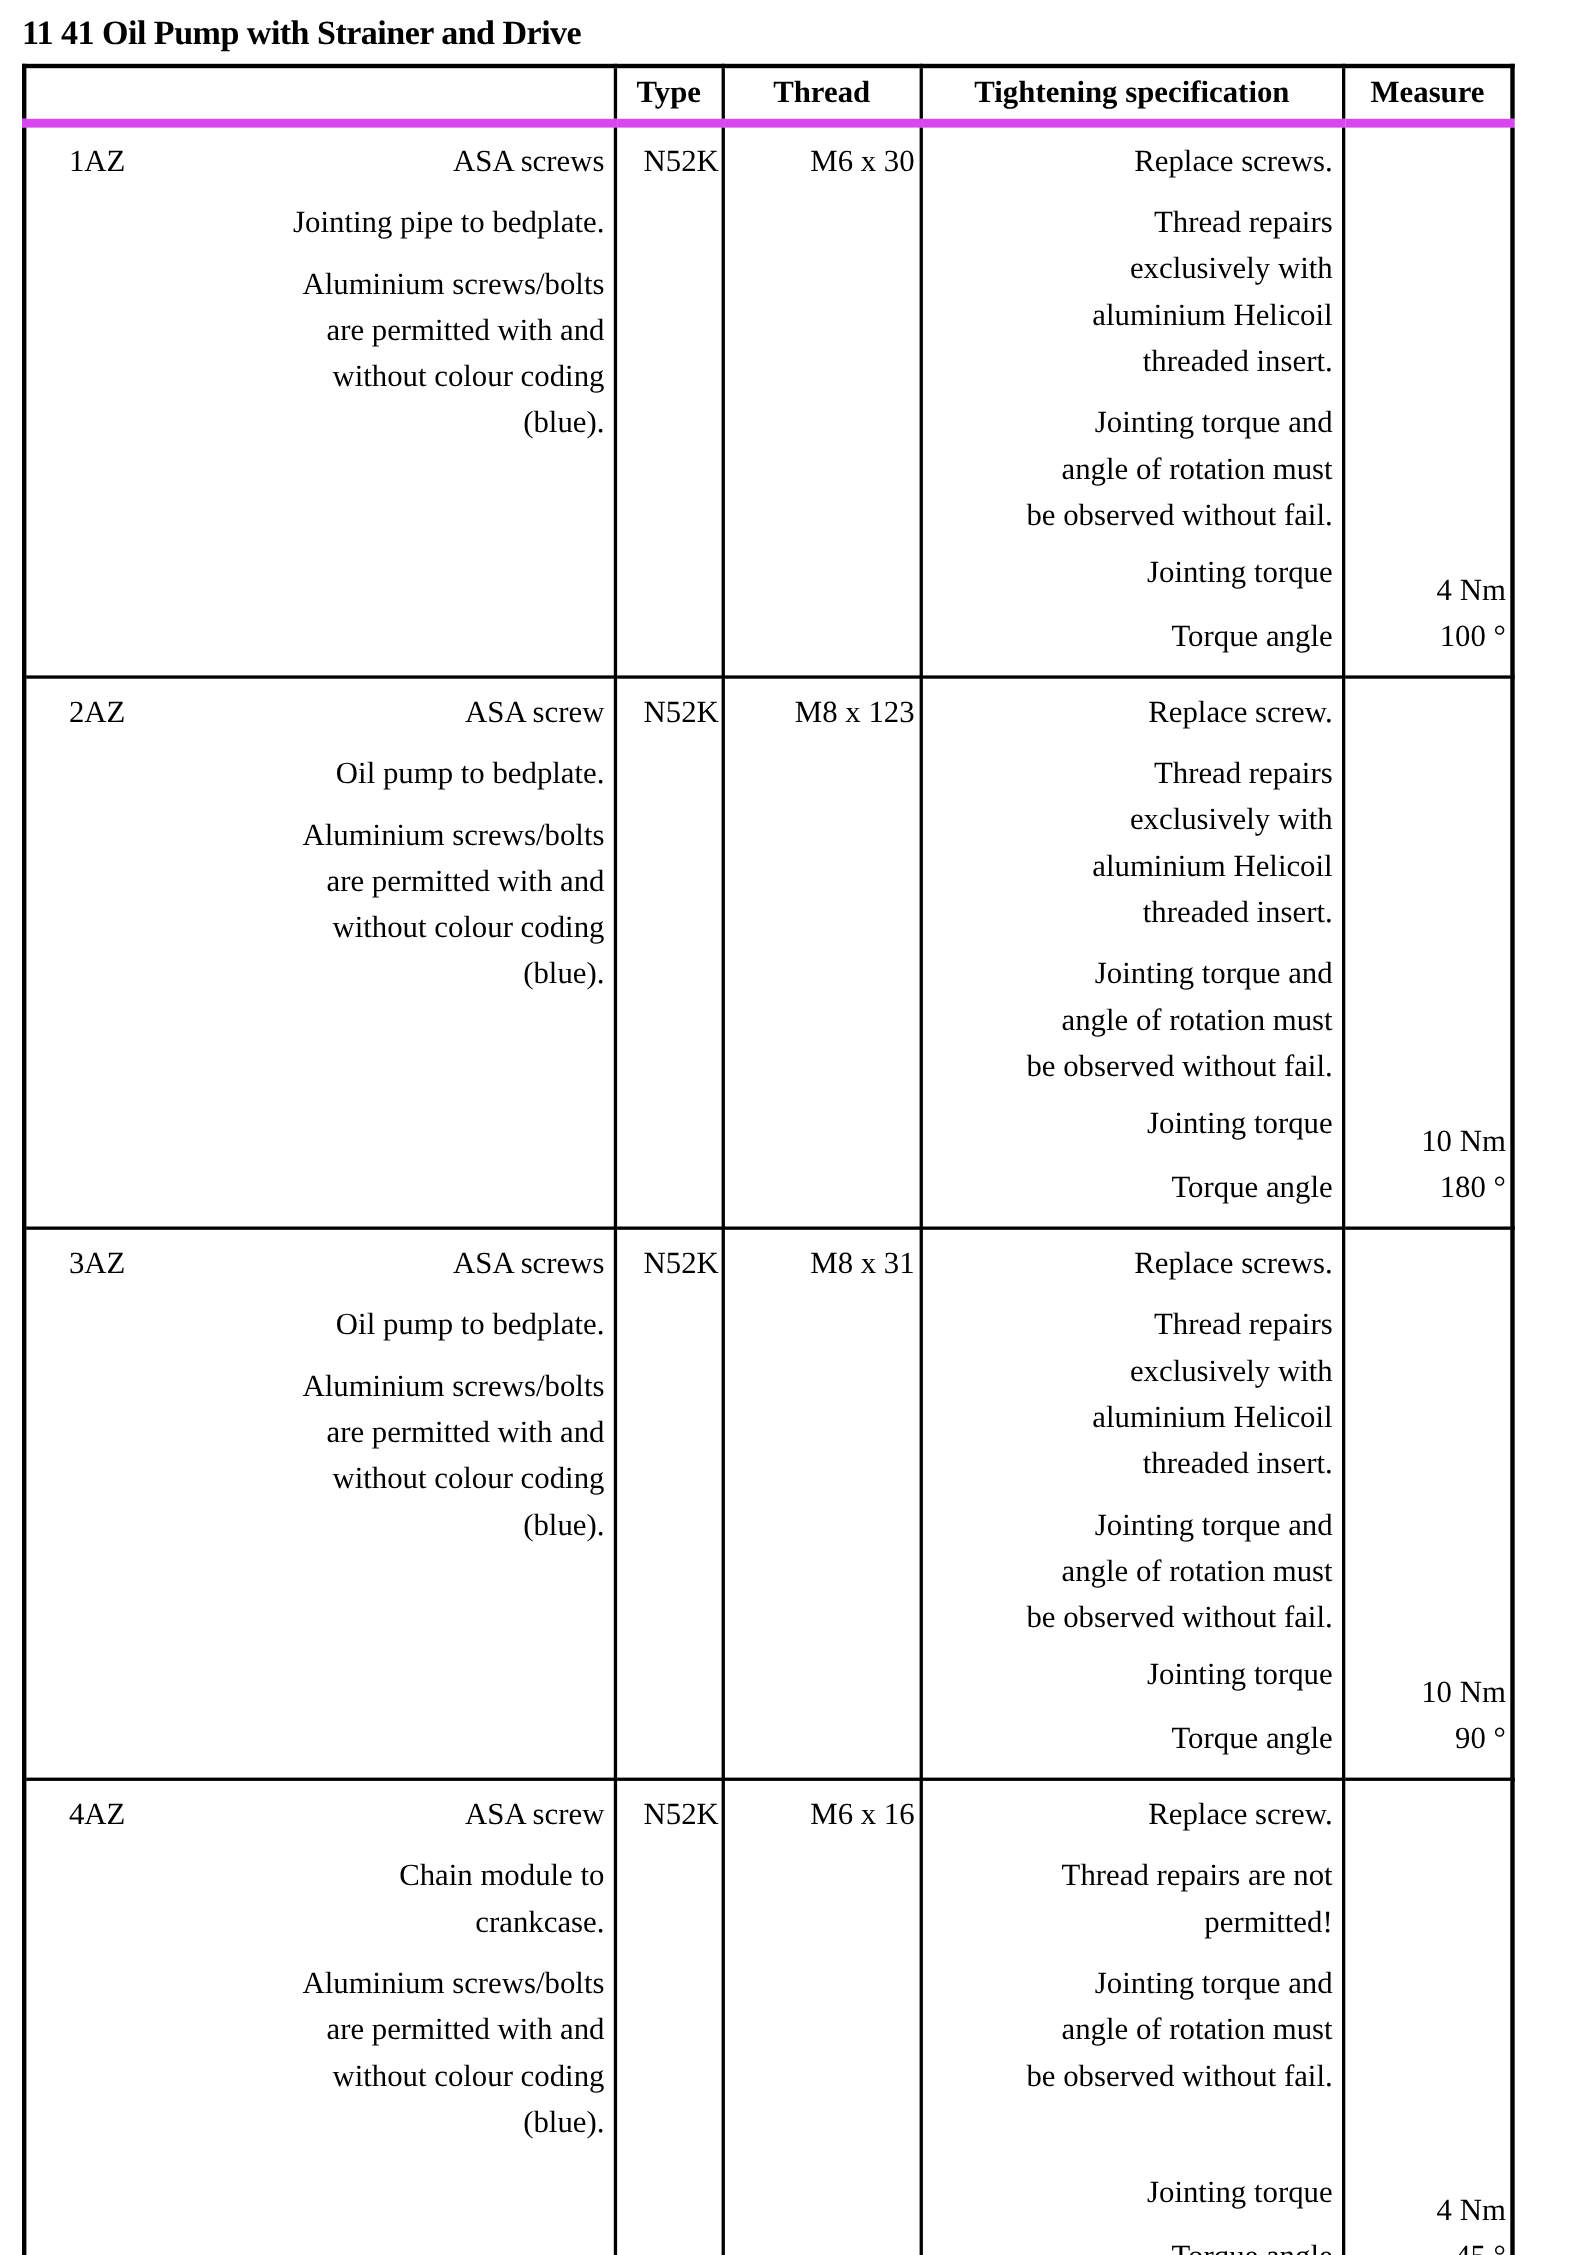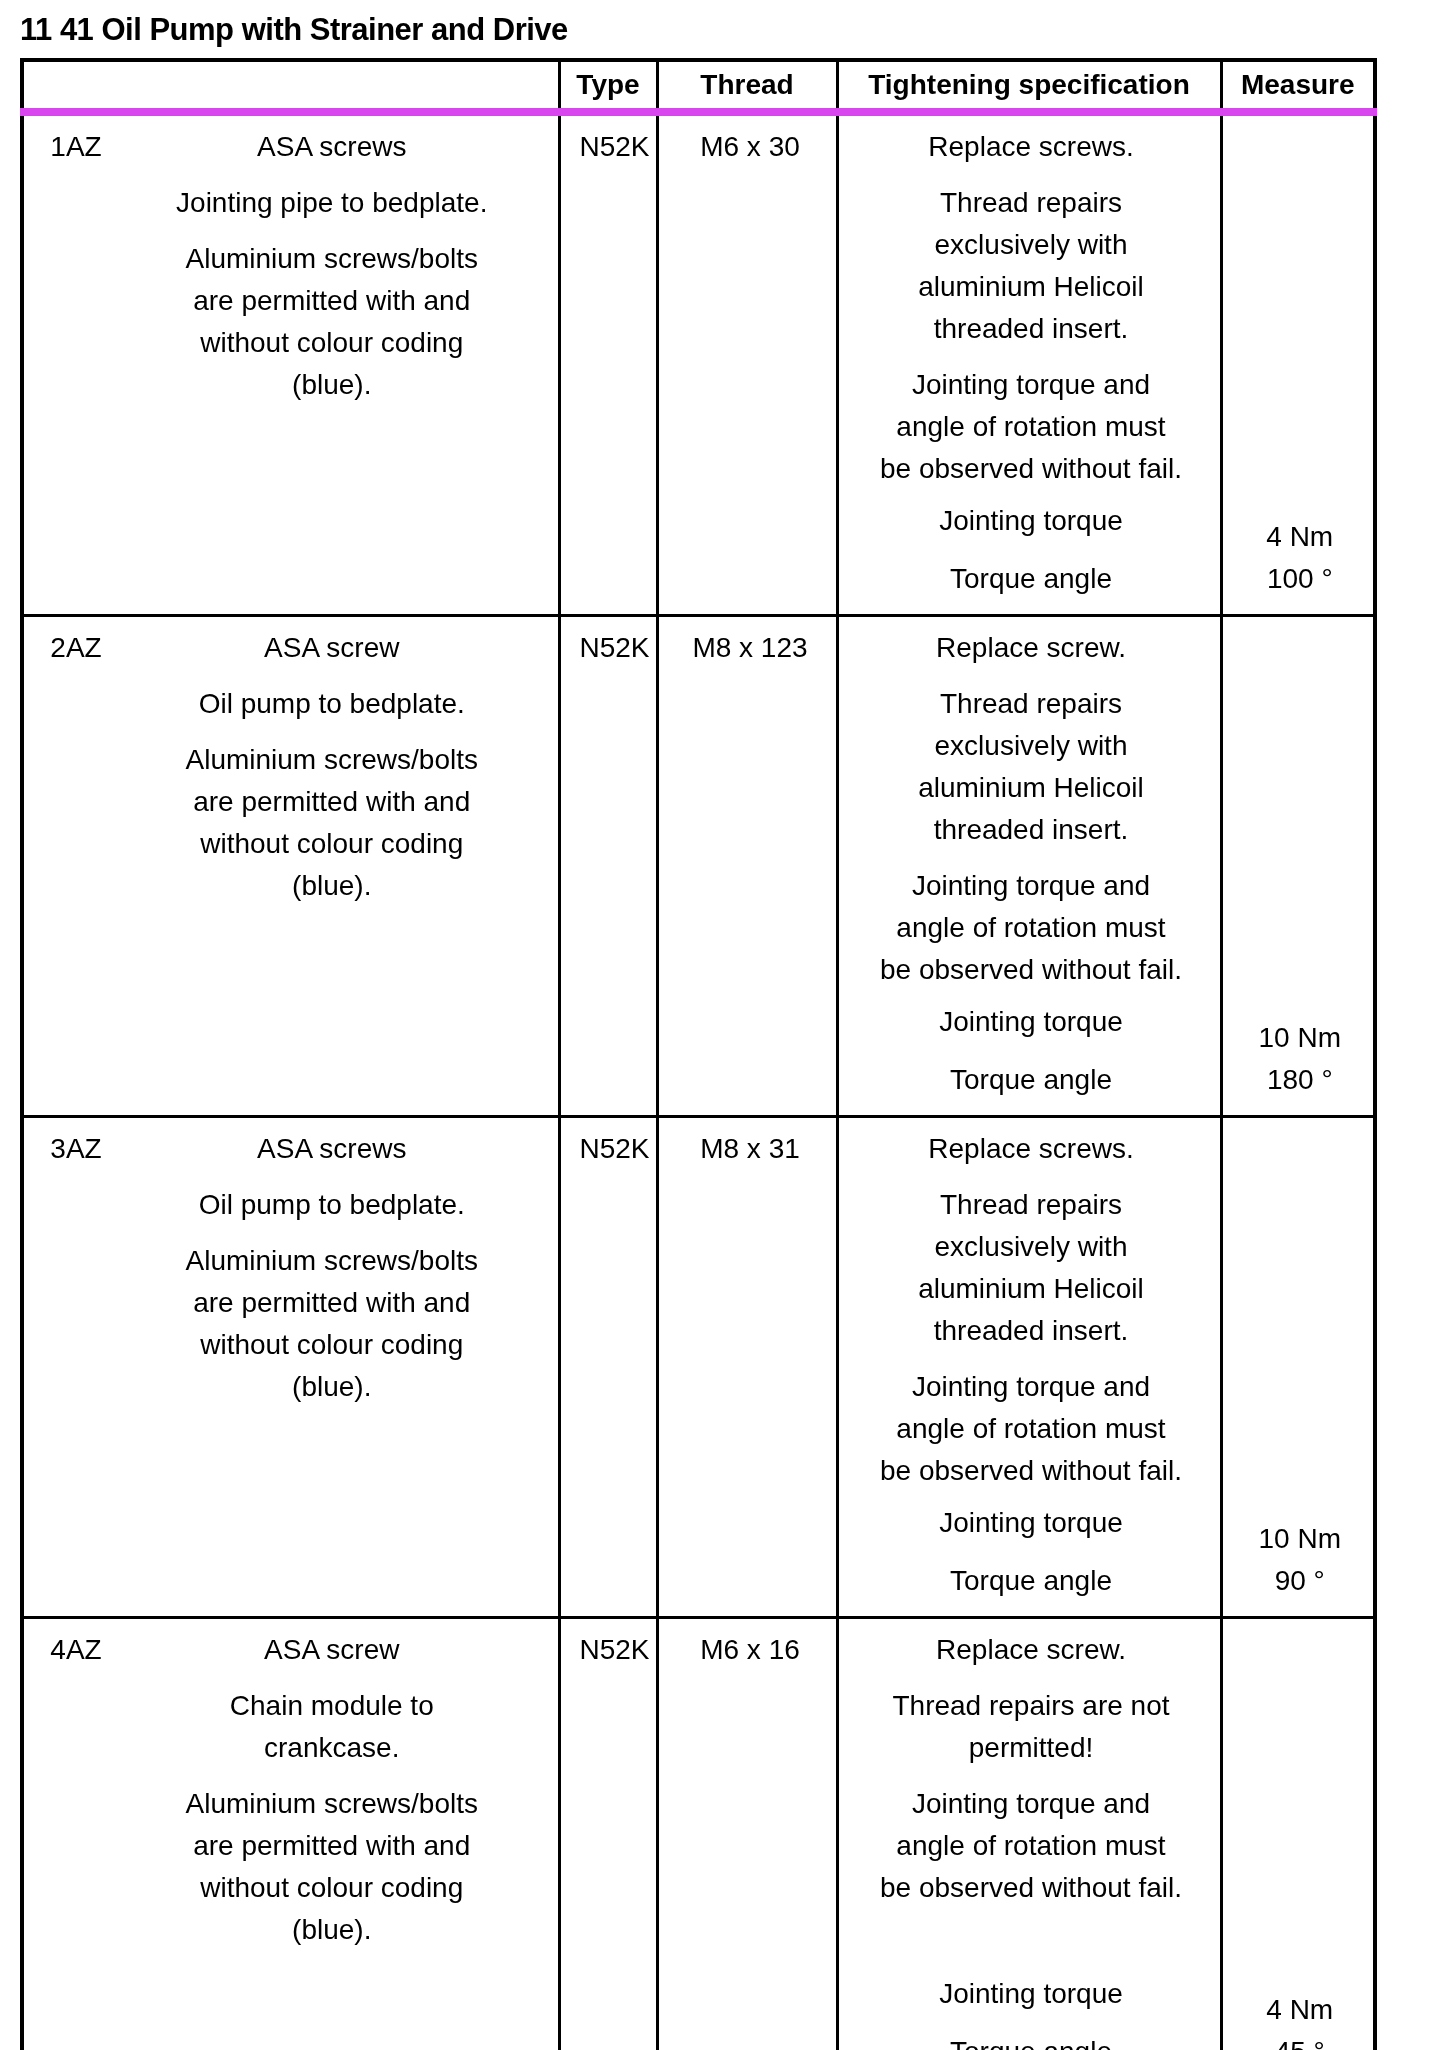--- a/index.html
+++ b/index.html
@@ -10,20 +10,21 @@
     overflow: hidden;
     background: #ffffff;
     color: #000000;
     font-family: "Liberation Sans", sans-serif;
   }
   .page {
     width: 1440px;
     height: 2050px;
     overflow: hidden;
     padding: 12px 0 0 20px;
+    font-family: Liberation Serif, serif;
   }
   .doc-title {
     font-size: 31px;
     font-weight: bold;
     letter-spacing: -0.5px;
     margin: 0 0 10px 0;
     line-height: 36px;
   }
   table.spec-table {
     border-collapse: collapse;
@@ -36,21 +37,21 @@
   col.col-thread  { width: 180px; }
   col.col-spec    { width: 384px; }
   col.col-measure { width: 154px; }
 
   th, td {
     border: 3px solid #000;
     vertical-align: top;
     font-size: 28px;
     line-height: 42px;
     font-weight: normal;
-    text-align: center;
+    text-align: right;
   }
   thead th {
     font-weight: bold;
     text-align: center;
     padding: 2px 4px;
     height: 50px;
     vertical-align: middle;
     border-bottom: 8px solid #d946ef;
   }
 

